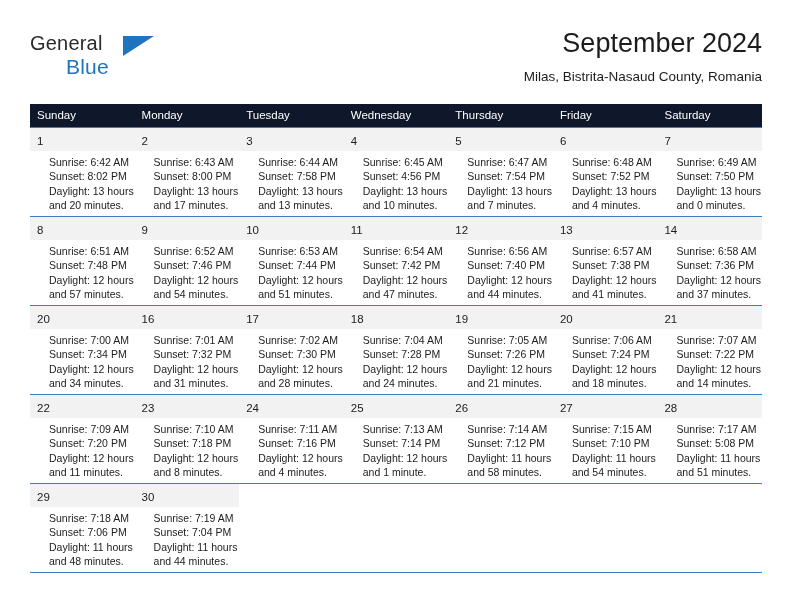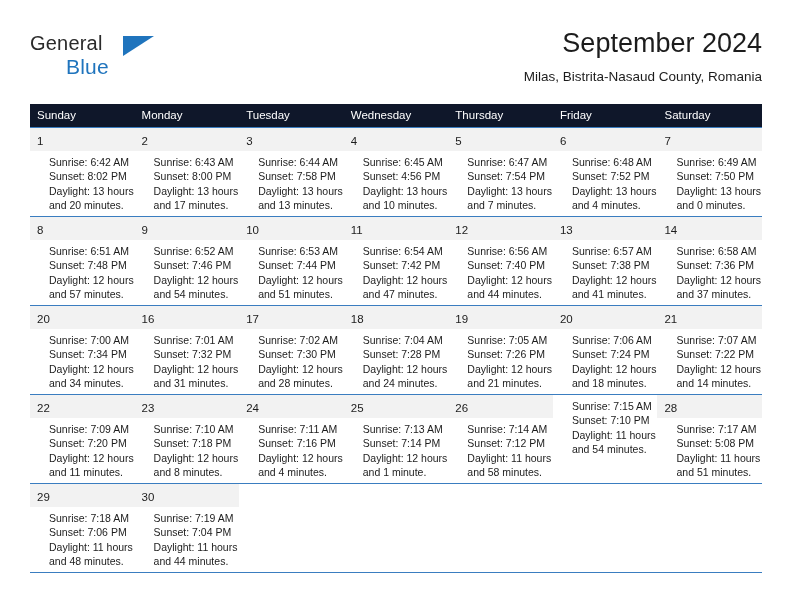--- a/index.html
+++ b/index.html
@@ -418,20 +418,21 @@
       <div class="day-cell">
         <div class="daynum-band"><span class="daynum">26</span></div>
         <div class="day-info">
           <div class="info-line">Sunrise: 7:14 AM</div>
           <div class="info-line">Sunset: 7:12 PM</div>
           <div class="info-line">Daylight: 11 hours</div>
           <div class="info-line">and 58 minutes.</div>
         </div>
       </div>
       <div class="day-cell">
+        <div class="daynum-band"><span class="daynum">27</span></div>
         <div class="day-info">
           <div class="info-line">Sunrise: 7:15 AM</div>
           <div class="info-line">Sunset: 7:10 PM</div>
           <div class="info-line">Daylight: 11 hours</div>
           <div class="info-line">and 54 minutes.</div>
         </div>
       </div>
       <div class="day-cell">
         <div class="daynum-band"><span class="daynum">28</span></div>
         <div class="day-info">

